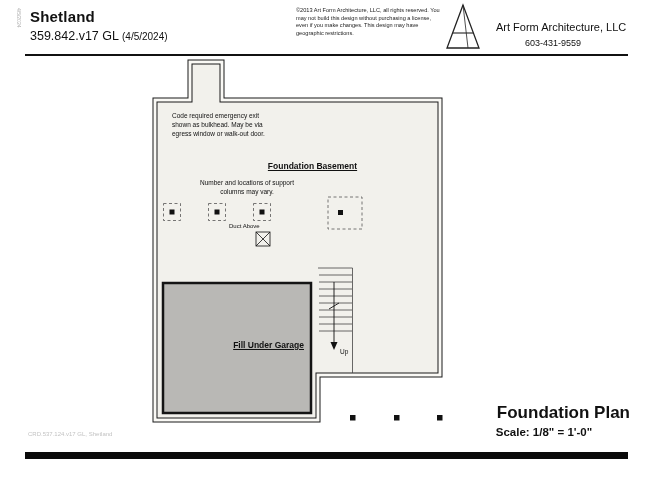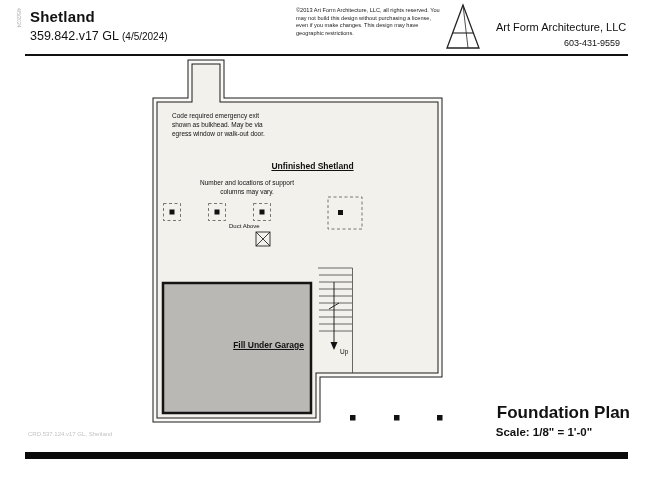--- a/index.html
+++ b/index.html
@@ -14,21 +14,21 @@
   }
   .abs { position: absolute; }
 
   .model-name { left: 30px; top: 8px; font-size: 15px; font-weight: bold; letter-spacing: 0.2px; }
   .version-line { left: 30px; top: 29px; font-size: 12.5px; }
   .version-line .version-date { font-size: 10px; }
 
   .copyright { left: 296px; top: 7px; width: 148px; font-size: 5.6px; line-height: 1.35; color: #222; }
 
   .company-name { left: 486px; top: 21px; width: 140px; font-size: 11px; margin-left: 10px; }
-  .company-phone { left: 486px; top: 38px; width: 134px; text-align: right; font-size: 9px; }
+  .company-phone { left: 486px; top: 38px; width: 134px; text-align: center; font-size: 9px; }
 
   .header-rule { left: 25px; top: 54px; width: 603px; height: 2px; background: #111; }
 
   .bulkhead-note { left: 172px; top: 112px; width: 102px; font-size: 6.5px; line-height: 1.35; }
   .room-label { left: 250px; top: 161px; width: 125px; text-align: center; font-size: 8.5px; font-weight: bold; text-decoration: underline; }
   .columns-note { left: 194px; top: 179px; width: 106px; text-align: center; font-size: 6.5px; line-height: 1.35; }
   .duct-label { left: 229px; top: 223px; font-size: 6px; }
   .garage-label { left: 170px; top: 340px; width: 134px; text-align: right; font-size: 8.5px; font-weight: bold; text-decoration: underline; }
   .up-label { left: 340px; top: 348px; font-size: 6.5px; }
 
@@ -119,21 +119,21 @@
   <line x1="9" y1="30" x2="29" y2="30" stroke="#222" stroke-width="1.1"></line>
   <line x1="19" y1="2" x2="24" y2="45" stroke="#222" stroke-width="0.8"></line>
 </svg>
 
 <div class="abs company-name">Art Form Architecture, LLC</div>
 <div class="abs company-phone">603-431-9559</div>
 
 <div class="abs header-rule"></div>
 
 <div class="abs bulkhead-note">Code required emergency exit shown as bulkhead. May be via egress window or walk-out door.</div>
-<div class="abs room-label">Unfinished Shetland</div>
+<div class="abs room-label">Foundation Basement</div>
 <div class="abs columns-note">Number and locations of support columns may vary.</div>
 <div class="abs duct-label">Duct Above</div>
 <div class="abs garage-label">Fill Under Garage</div>
 <div class="abs up-label">Up</div>
 
 <div class="abs drawing-title">Foundation Plan</div>
 <div class="abs scale-label">Scale: 1/8" = 1'-0"</div>
 <div class="abs watermark">CRD.537.124.v17 GL, Shetland</div>
 <div class="abs edge-note">4/5/2024</div>
 <div class="abs bottom-bar"></div>

